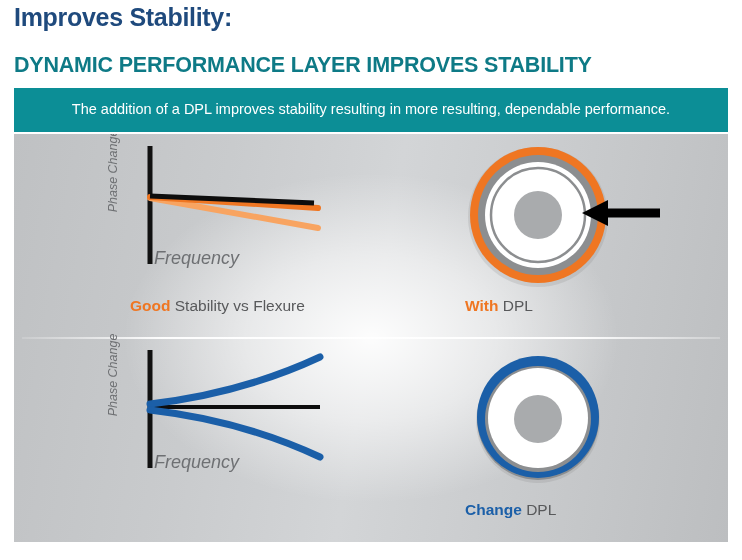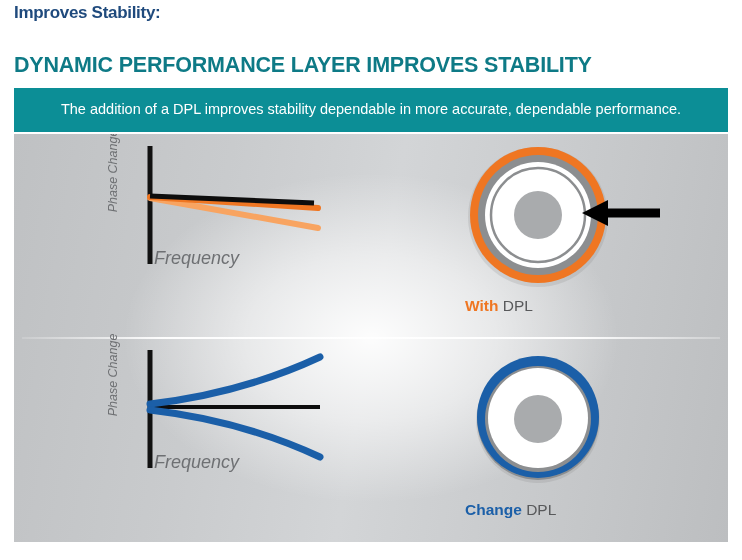--- a/index.html
+++ b/index.html
@@ -13,21 +13,21 @@
     font-family: "Liberation Sans", sans-serif;
     position: relative;
     overflow: hidden;
   }
 
   
   #page-title {
     position: absolute;
     left: 14px;
     top: 3px;
-    font-size: 17px;
+    font-size: 25px;
     font-weight: bold;
     color: #1f4a7d;
     letter-spacing: -0.3px;
     white-space: nowrap;
   }
   #page-subtitle {
     position: absolute;
     left: 14px;
     top: 53px;
     font-size: 21.5px;
@@ -156,21 +156,21 @@
   .cable-svg { display: block; }
 </style>
 </head>
 <body>
 
 <div id="page-title">Improves Stability:</div>
 
 <div id="page-subtitle">DYNAMIC PERFORMANCE LAYER IMPROVES STABILITY</div>
 
 <div id="banner">
-  <div id="banner-text">The addition of a DPL improves stability dependable in more accurate, dependable performance.</div>
+  <div id="banner-text">The addition of a DPL improves stability resulting in more resulting, dependable performance.</div>
 </div>
 
 <div id="illustration-panel">
 
   <div id="panel-divider"></div>
 
   <div class="panel-row" id="row-good">
 
     <div class="graph-wrap">
       <svg class="graph-svg" width="240" height="150" viewBox="0 0 240 150">
@@ -180,20 +180,23 @@
         <line x1="58" y1="58" x2="226" y2="88" stroke="#f8a461" stroke-width="6" stroke-linecap="round"></line>
 
         <line x1="58" y1="57" x2="226" y2="68" stroke="#ef7622" stroke-width="6" stroke-linecap="round"></line>
 
         <line x1="58" y1="56" x2="222" y2="63" stroke="#0d0d0d" stroke-width="5" stroke-linecap="butt"></line>
       </svg>
       <div class="axis-label-y">Phase Change</div>
       <div class="axis-label-x">Frequency</div>
     </div>
 
+    <div class="caption caption-graph">
+      <span class="hl hl-orange">Good</span><span class="rest"> Stability vs Flexure</span>
+    </div>
 
     <div class="cable-wrap">
       <svg class="cable-svg" width="260" height="150" viewBox="0 0 260 150">
 
         <circle cx="76" cy="75" r="70" fill="rgba(120,122,124,0.18)"></circle>
 
         <circle cx="76" cy="73" r="68" fill="#ef7622"></circle>
 
         <circle cx="76" cy="73" r="60" fill="#8c8e90"></circle>
 

